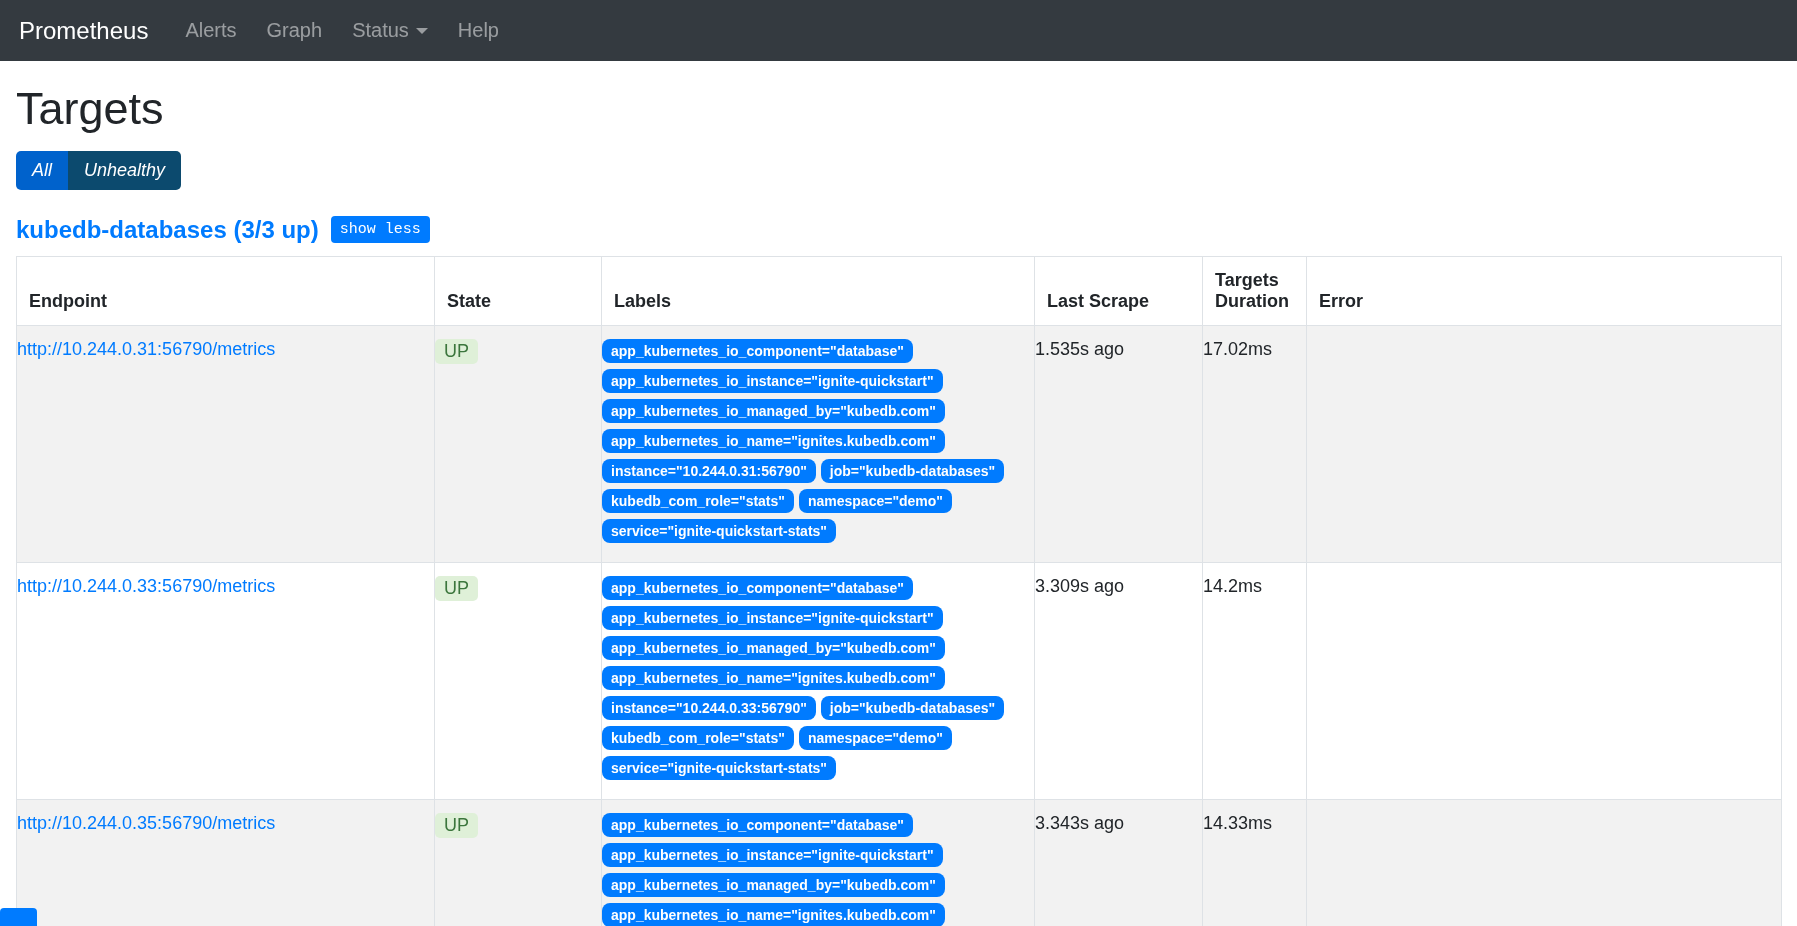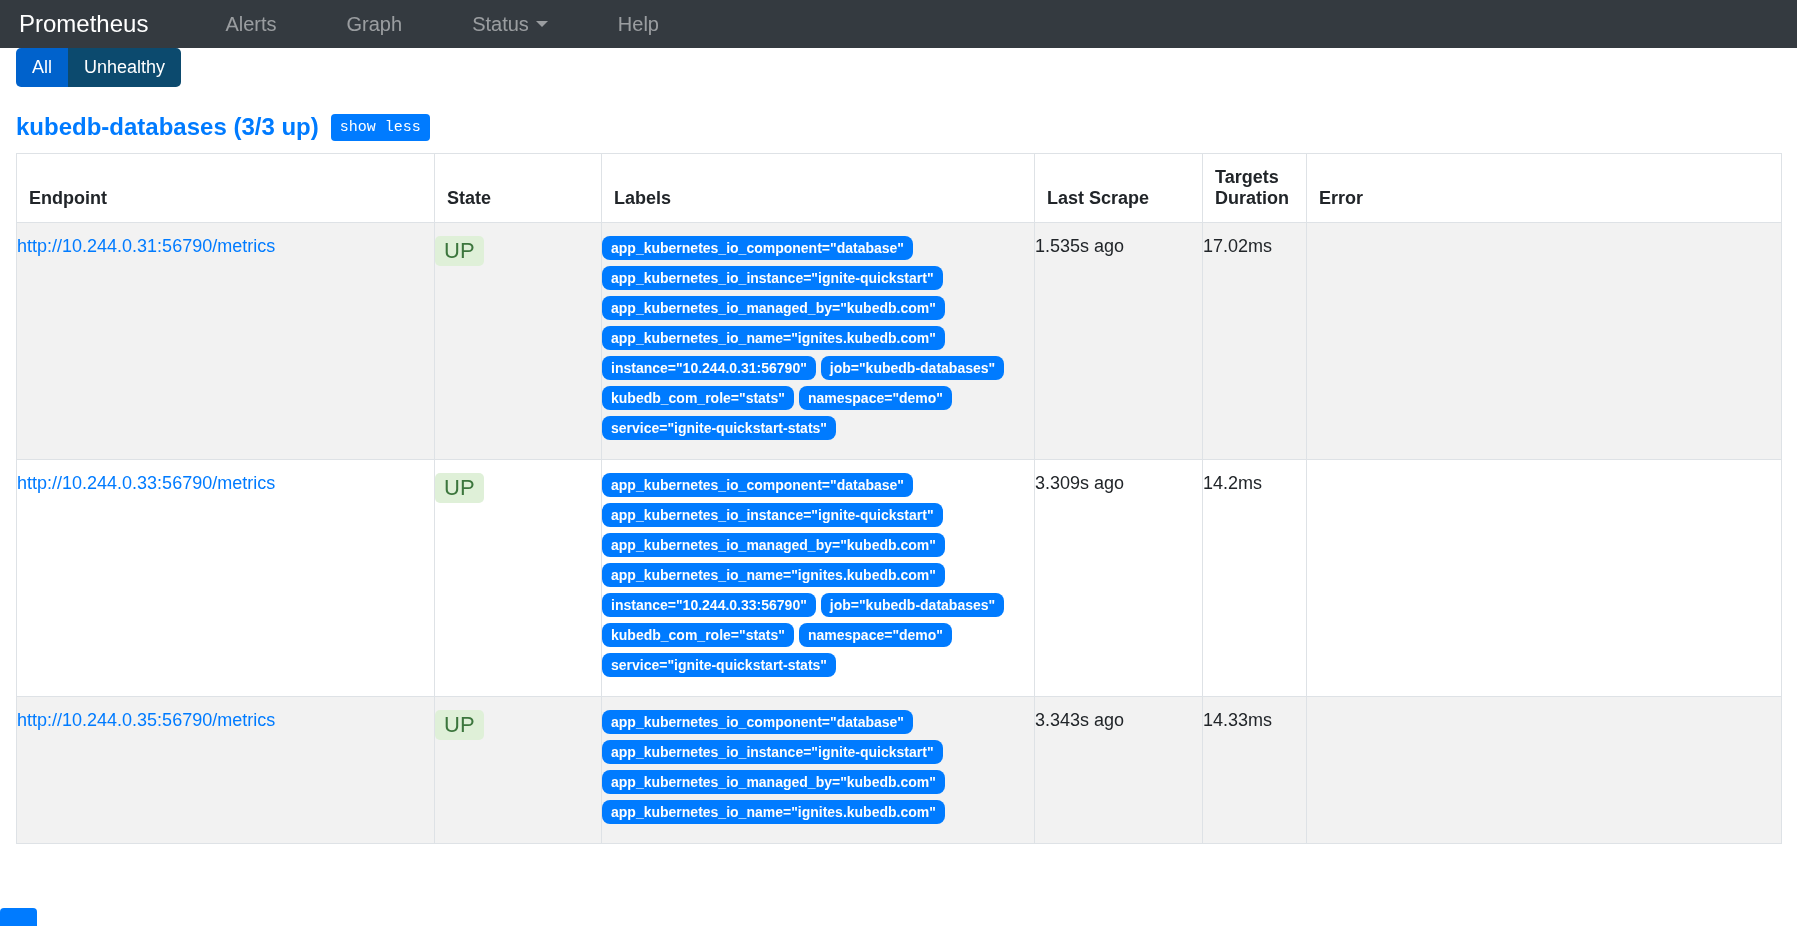--- a/index.html
+++ b/index.html
@@ -10,25 +10,24 @@
     color: #212529;
     width: 1797px;
     height: 926px;
     overflow: hidden;
     position: relative;
   }
 
   
   .navbar {
     background: #343a40;
-    height: 48px;
+    height: 61px;
     display: flex;
     align-items: center;
     padding: 0 19px;
-    gap: 40px;
   }
   .navbar-brand {
     color: #ffffff;
     font-size: 24px;
     margin-right: 22px;
     text-decoration: none;
     cursor: pointer;
   }
   .nav-link {
     color: rgba(255,255,255,0.5);
@@ -58,25 +57,26 @@
   }
 
   .btn-group { display: inline-flex; margin-bottom: 20px; }
   .btn {
     border: none;
     color: #fff;
     font-family: "Liberation Sans", sans-serif;
     font-size: 18px;
     padding: 9px 16px;
     cursor: pointer;
+    font-style: italic;
   }
   .btn-all { background: #0062cc; border-radius: 5px 0 0 5px; }
   .btn-unhealthy { background: #0c4a6e; border-radius: 0 5px 5px 0; }
 
-  .job-header { display: flex; align-items: flex-end; margin: 6px 0 8px 0; }
+  .job-header { display: flex; align-items: flex-start; margin: 6px 0 8px 0; }
   .job-title {
     color: #007bff;
     font-size: 24px;
     font-weight: bold;
     margin: 0 12px 0 0;
   }
   .btn-show-less {
     background: #007bff;
     color: #fff;
     border: none;
@@ -116,21 +116,21 @@
   .col-duration { width: 104px; }
 
   a.endpoint-link { color: #007bff; text-decoration: none; cursor: pointer; }
 
   .state-up {
     display: inline-block;
     background: #dff0d8;
     color: #3c763d;
     border-radius: 5px;
     padding: 2px 9px;
-    font-size: 22px;
+    font-size: 18px;
   }
 
   .label-badge {
     display: inline-block;
     background: #007bff;
     color: #fff;
     font-size: 14px;
     font-weight: bold;
     border-radius: 8px;
     padding: 4px 9px;
@@ -155,20 +155,21 @@
   <a class="nav-link">Alerts</a>
   <a class="nav-link">Graph</a>
   <a class="nav-link">
     <span>Status</span>
     <span class="caret"></span>
   </a>
   <a class="nav-link">Help</a>
 </nav>
 
 <div class="container">
+  <h1 class="page-title">Targets</h1>
 
   <div class="btn-group">
     <button class="btn btn-all">All</button>
     <button class="btn btn-unhealthy">Unhealthy</button>
   </div>
 
   <div class="job-header">
     <h2 class="job-title">kubedb-databases (3/3 up)</h2>
     <button class="btn-show-less">show less</button>
   </div>

